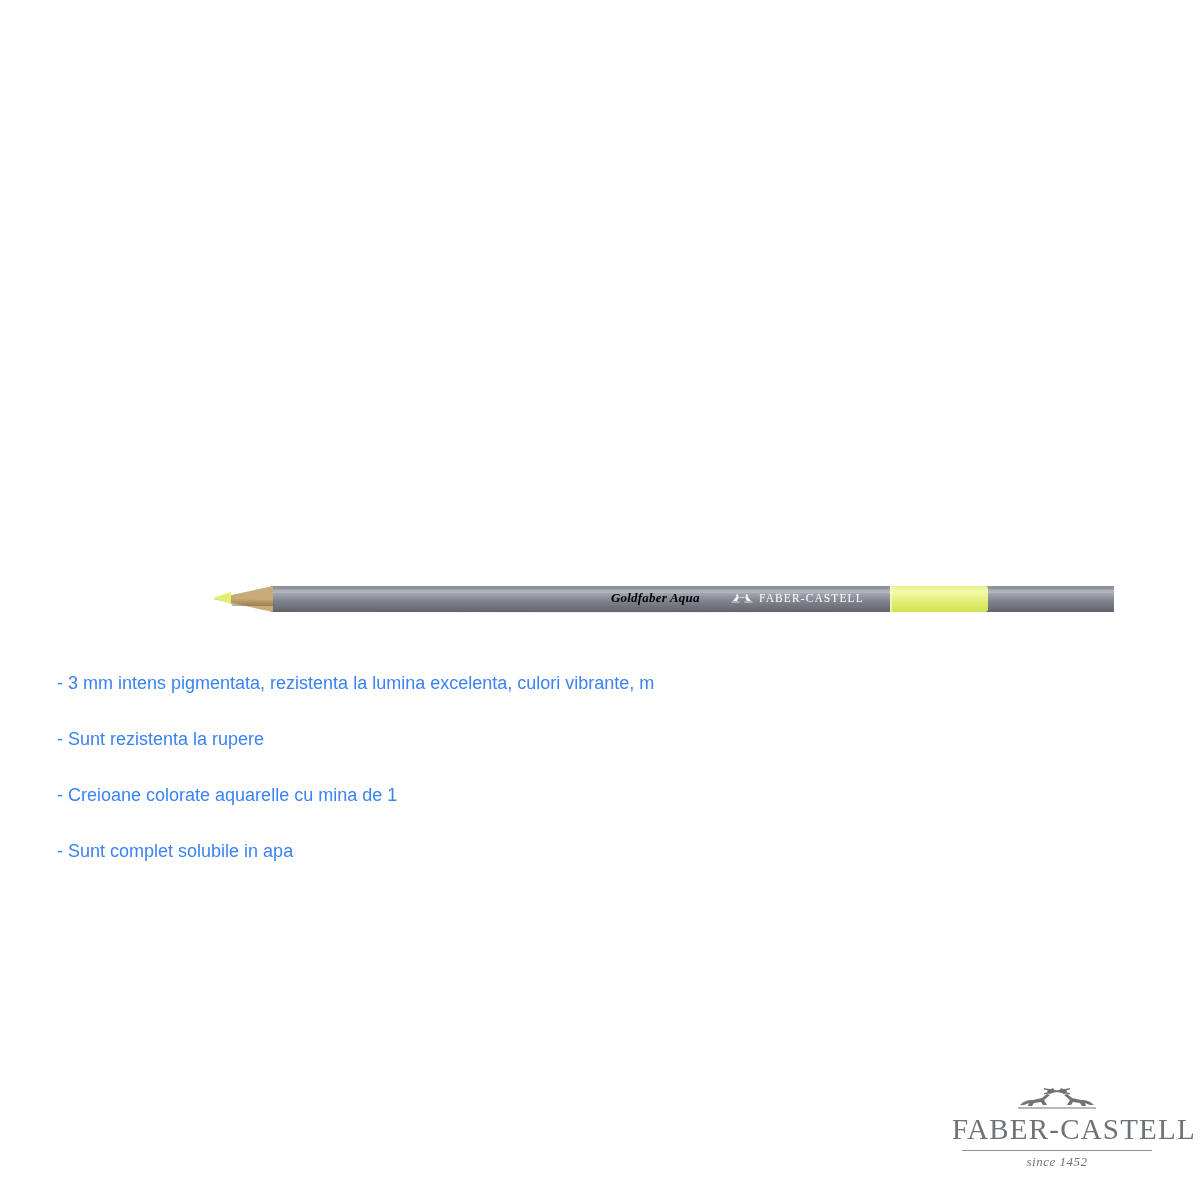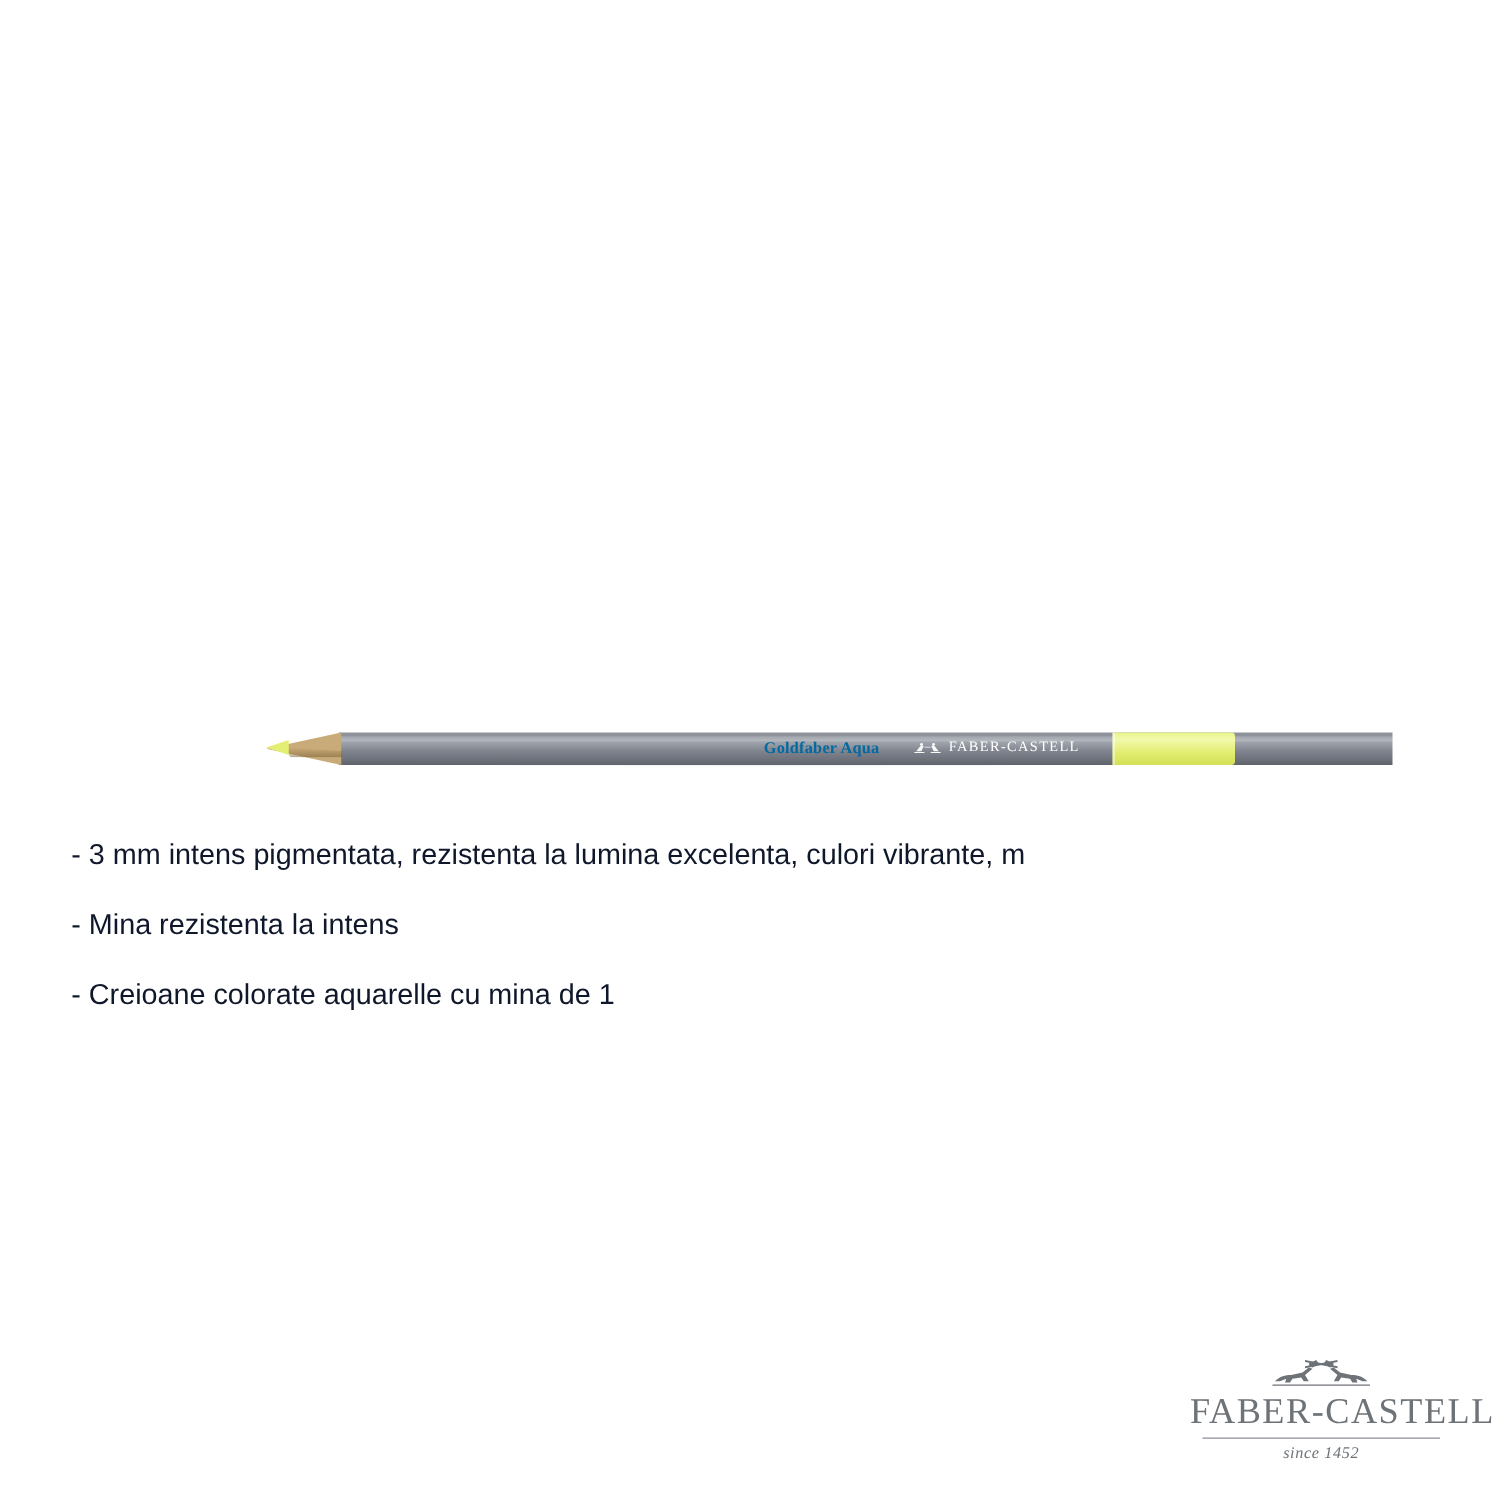--- a/index.html
+++ b/index.html
@@ -122,23 +122,24 @@
     height: 26px;
     background: rgba(255,255,255,0.45);
   }
 
   
   .brand-script {
     position: absolute;
     left: 398px;
     top: 10px;
     font-family: "Liberation Serif", serif;
+    font-style: italic;
     font-weight: bold;
     font-size: 13px;
-    color: #0369a1;
+    color: #000000;
     letter-spacing: 0.2px;
     white-space: nowrap;
   }
   .brand-name {
     position: absolute;
     left: 546px;
     top: 12px;
     font-family: "Liberation Serif", serif;
     font-size: 11.5px;
     color: #ffffff;
@@ -160,23 +161,23 @@
   }
 
   
   #features {
     position: absolute;
     left: 57px;
     top: 655px;
     width: 1060px;
   }
   .feature-line {
-    font-size: 23px;
+    font-size: 18px;
     line-height: 56px;
-    color: #0f172a;
+    color: #3b82f6;
     white-space: nowrap;
   }
 
   
   #brand-logo {
     position: absolute;
     right: 38px;
     bottom: 30px;
     width: 210px;
     text-align: center;
@@ -243,22 +244,23 @@
         </g>
       </svg>
     </div>
 
     <div class="brand-name">FABER-CASTELL</div>
   </div>
 </div>
 
 <div id="features">
   <div class="feature-line">- 3 mm intens pigmentata, rezistenta la lumina excelenta, culori vibrante, m</div>
-  <div class="feature-line">- Mina rezistenta la intens</div>
+  <div class="feature-line">- Sunt rezistenta la rupere</div>
   <div class="feature-line">- Creioane colorate aquarelle cu mina de 1</div>
+  <div class="feature-line">- Sunt complet solubile in apa</div>
 </div>
 
 <div id="brand-logo">
   <div class="logo-knights">
     <svg width="86" height="30" viewBox="0 0 86 30" aria-hidden="true">
       <g fill="#6e7378">
 
         <path d="M6 24 C10 20 14 19 19 19 L28 17 L33 13 L36 14 L30 19 L33 24 L29 24 L27 21 L20 22 L18 25 L14 25 L15 22 L10 24 Z"></path>
         <path d="M33 10 l6 -3 l2 3 l-5 3 z"></path>
         <circle cx="35.5" cy="10.5" r="2.2"></circle>

